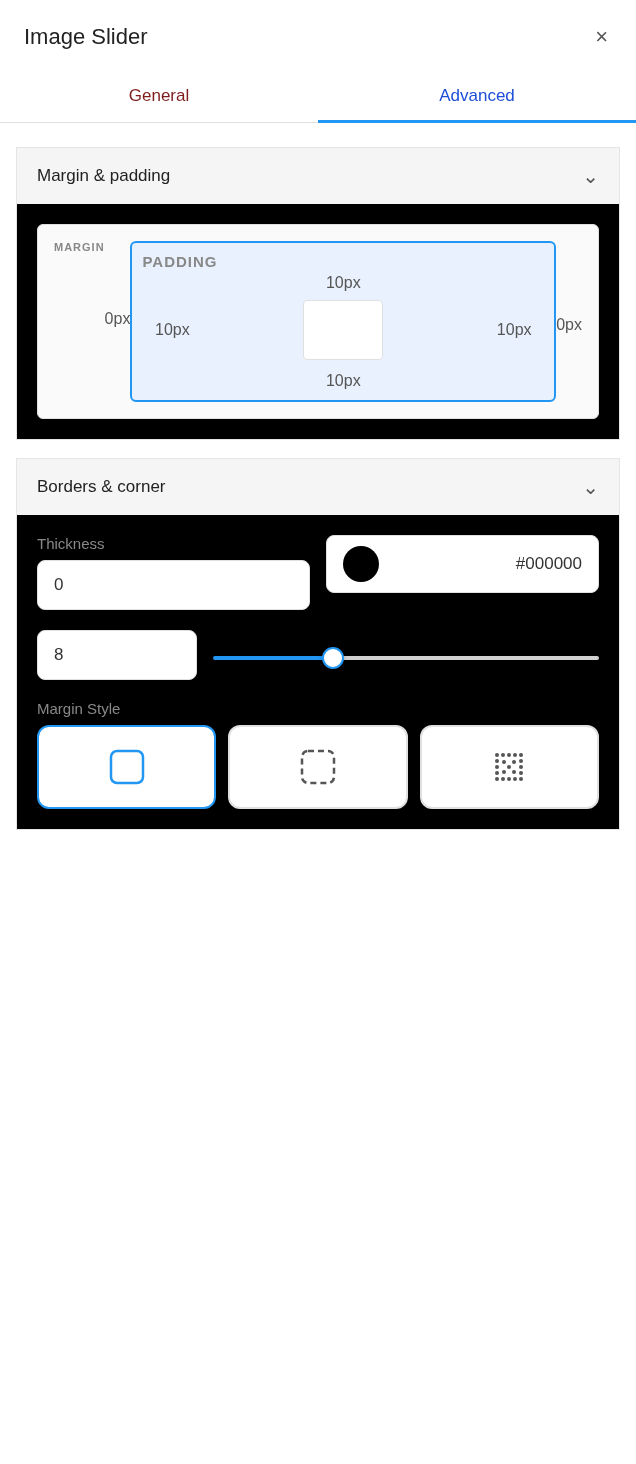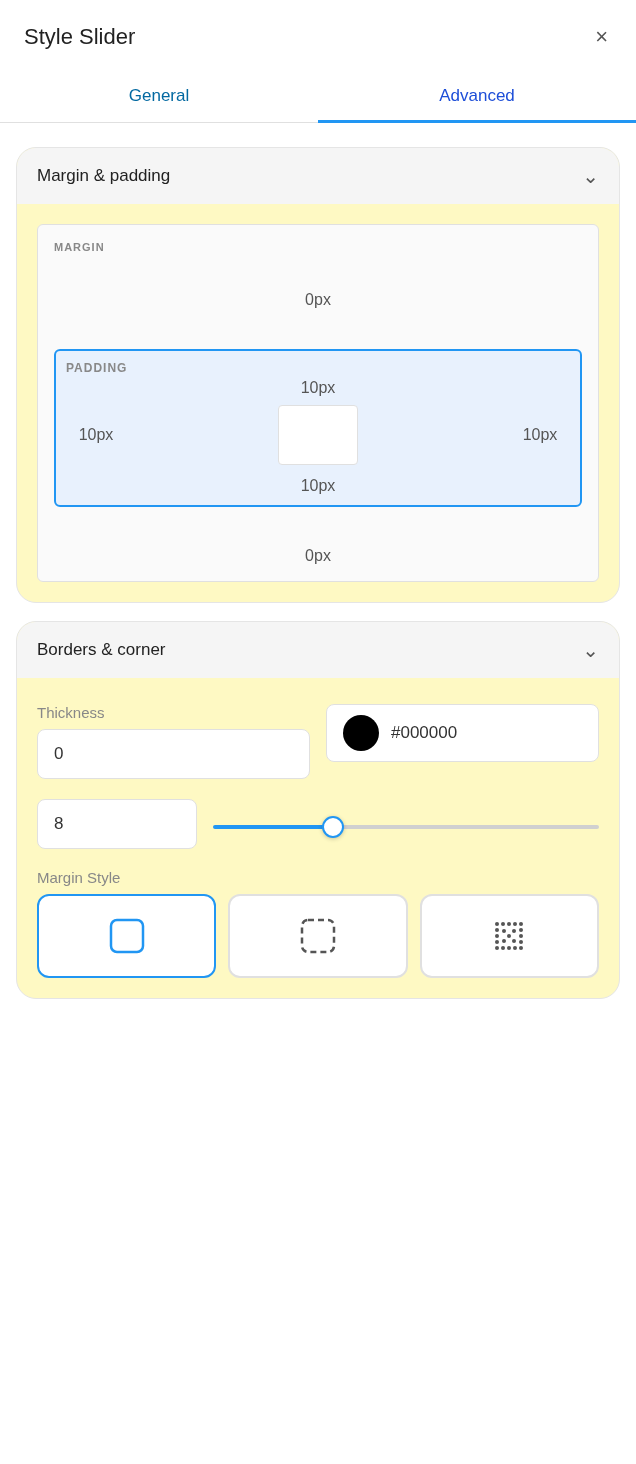--- a/index.html
+++ b/index.html
@@ -40,44 +40,44 @@
       display: flex;
       border-bottom: 1px solid #e0e0e0;
       margin-top: 18px;
     }
     .tab {
       flex: 1;
       text-align: center;
       padding: 14px 0;
       font-size: 17px;
       cursor: pointer;
-      color: #0369a1;
+      color: #7f1d1d;
       border-bottom: 3px solid transparent;
       margin-bottom: -1px;
     }
     .tab.active {
       color: #1d4ed8;
       border-bottom: 3px solid #2196F3;
       font-weight: 500;
     }
 
     
     .content {
       padding: 24px 16px;
       display: flex;
       flex-direction: column;
       gap: 18px;
     }
 
     
     .section-card {
       border: 1px solid #e5e5e5;
-      border-radius: 20px;
+      border-radius: 0;
       overflow: hidden;
-      background: #fef9c3;
+      background: #000000;
     }
     .section-header {
       display: flex;
       justify-content: space-between;
       align-items: center;
       padding: 16px 20px;
       background: #f5f5f5;
       cursor: pointer;
     }
     .section-title {
@@ -93,24 +93,23 @@
       padding: 20px;
     }
 
     
     .margin-padding-diagram {
       border: 1px solid #e0e0e0;
       border-radius: 6px;
       padding: 16px;
       background: #fafafa;
       display: flex;
-      flex-direction: column;
+      flex-direction: row;
       align-items: center;
       position: relative;
-      gap: 34px;
     }
     .margin-label {
       font-size: 11px;
       font-weight: 700;
       letter-spacing: 1px;
       color: #888;
       align-self: flex-start;
       margin-bottom: 4px;
     }
     .margin-top-val {
@@ -122,21 +121,21 @@
       border: 2px solid #2196F3;
       border-radius: 6px;
       background: #e8f1fd;
       width: 100%;
       display: flex;
       flex-direction: column;
       align-items: center;
       padding: 10px;
     }
     .padding-label {
-      font-size: 12px;
+      font-size: 15px;
       font-weight: 700;
       letter-spacing: 1px;
       color: #888;
       align-self: flex-start;
     }
     .padding-top-val {
       font-size: 16px;
       color: #555;
       margin: 4px 0 8px 0;
     }
@@ -170,21 +169,20 @@
       color: #555;
       margin-top: 6px;
     }
 
     
     .two-col {
       display: grid;
       grid-template-columns: 1fr 1fr;
       gap: 16px;
       margin-bottom: 20px;
-      margin-top: 6px;
     }
     .field-label {
       font-size: 15px;
       color: #888;
       margin-bottom: 8px;
     }
     .input-box {
       border: 1px solid #e0e0e0;
       border-radius: 8px;
       padding: 14px 16px;
@@ -198,20 +196,21 @@
       border: 1px solid #e0e0e0;
       border-radius: 8px;
       padding: 10px 16px;
       font-size: 17px;
       color: #333;
       background: #fff;
       width: 100%;
       display: flex;
       align-items: center;
       gap: 12px;
+      justify-content: space-between;
     }
     .color-swatch {
       width: 36px;
       height: 36px;
       border-radius: 50%;
       background: #000000;
       flex-shrink: 0;
     }
 
     
@@ -278,21 +277,21 @@
       justify-content: center;
     }
 
     
     svg { display: block; }
   </style>
 </head>
 <body>
 
 <div class="header">
-  <span class="header-title">Style Slider</span>
+  <span class="header-title">Image Slider</span>
   <button class="close-btn">×</button>
 </div>
 
 <div class="tabs">
   <div class="tab">
     <span>General</span>
   </div>
   <div class="tab active">
     <span>Advanced</span>
   </div>

